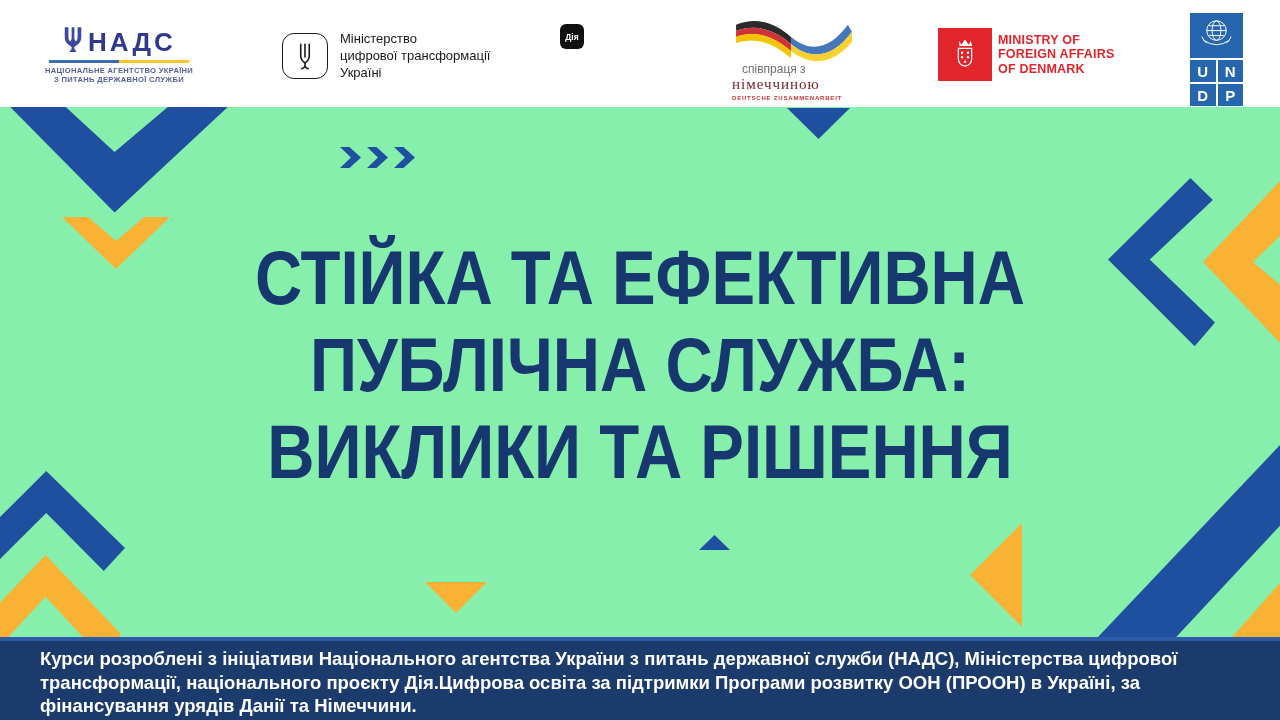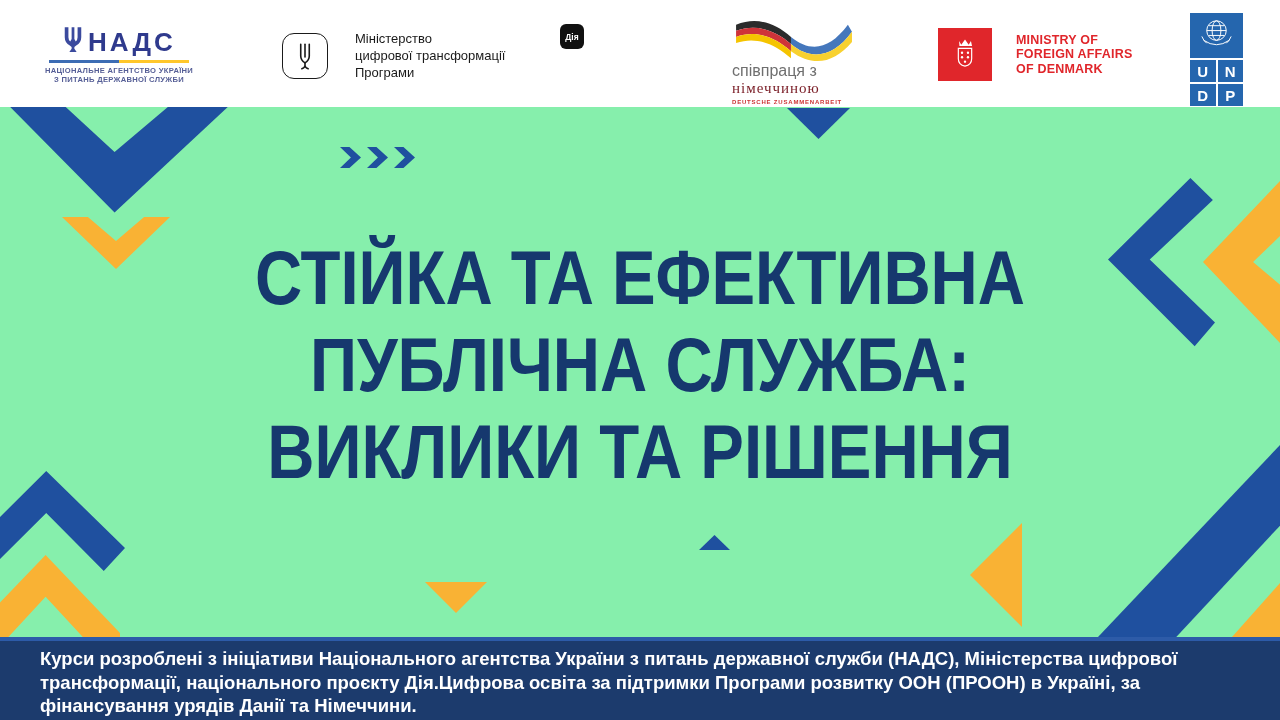--- a/index.html
+++ b/index.html
@@ -13,39 +13,39 @@
 
   
   .nads { left:44px; top:28px; width:150px; text-align:center; }
   .nads-row { display:flex; align-items:center; justify-content:center; gap:4px; height:28px; }
   .nads-acronym { font-size:26px; font-weight:bold; letter-spacing:3px; color:#2f3a8d; }
   .nads-line { width:140px; height:3px; margin:4px auto 3px;
                background:linear-gradient(to right,#3c6cb4 0 50%,#ffc72c 50% 100%); }
   .nads-small { font-size:7.6px; font-weight:bold; color:#555e96; letter-spacing:.3px; line-height:9px; }
 
   
-  .mintsyfra { left:282px; top:30px; display:flex; gap:27px; align-items:center; }
+  .mintsyfra { left:282px; top:30px; display:flex; gap:12px; align-items:center; }
   .mint-box { width:46px; height:46px; border:1.6px solid #1a1a1a; border-radius:12px;
               display:flex; align-items:center; justify-content:center; }
   .mint-text { font-size:13px; color:#1a1a1a; line-height:17px; }
 
   
   .diia { left:560px; top:24px; }
   .diia-box { width:24px; height:25px; background:#111; border-radius:6px; color:#fff;
               font-size:8.5px; font-weight:bold; display:flex; align-items:center; justify-content:center; }
   .diia-text { margin-top:6px; font-size:20px; color:#111; line-height:23px; letter-spacing:.2px; }
 
   
   .german { left:732px; top:16px; width:126px; text-align:left; }
-  .german-l1 { font-size:16px; color:#6f6f6f; margin-top:-10px; }
+  .german-l1 { font-size:12px; color:#6f6f6f; margin-top:-10px;margin-left:10px; }
   .german-l2 { font-size:15px; color:#7d222b; font-family:"Liberation Serif", serif; letter-spacing:1px; }
   .german-l3 { font-size:6px; font-weight:bold; color:#cc3333; letter-spacing:.8px; margin-top:2px; }
 
   
-  .denmark { left:938px; top:28px; display:flex; gap:24px; align-items:center; }
+  .denmark { left:938px; top:28px; display:flex; gap:6px; align-items:center; }
   .dk-box { width:54px; height:53px; background:#e0262b; display:flex; align-items:center; justify-content:center; }
   .dk-text { font-size:12.5px; font-weight:bold; color:#e0262b; line-height:14.5px; letter-spacing:.2px; }
 
   
   .undp { left:1190px; top:13px; width:53px; height:87px; background:#2566ae; }
   .undp-grid { display:grid; grid-template-columns:1fr 1fr; grid-template-rows:22px 22px; gap:2px;
                background:#fff; border-top:2px solid #fff; }
   .undp-cell { background:#2566ae; color:#fff; font-weight:bold; font-size:15px;
                display:flex; align-items:center; justify-content:center; }
 
@@ -107,21 +107,21 @@
       <div class="mint-box">
         <svg width="26" height="32" viewBox="0 0 24 30" fill="none" stroke="#1a1a1a" stroke-width="1.5" stroke-linecap="round">
           <path d="M8 4 V15 Q8 19 12 21.5 Q16 19 16 15 V4"></path>
           <path d="M12 4 V16"></path>
           <path d="M12 21.5 V24 M9 27 Q12 26 12 24 Q12 26 15 27"></path>
         </svg>
       </div>
       <div class="mint-text">
         <div>Міністерство</div>
         <div>цифрової трансформації</div>
-        <div>Програми</div>
+        <div>Україні</div>
       </div>
     </div>
 
     <div class="logo diia">
       <div class="diia-box">Дія</div>
     </div>
 
     <div class="logo german">
       <div>
         <svg width="122" height="52" viewBox="0 0 120 50">

